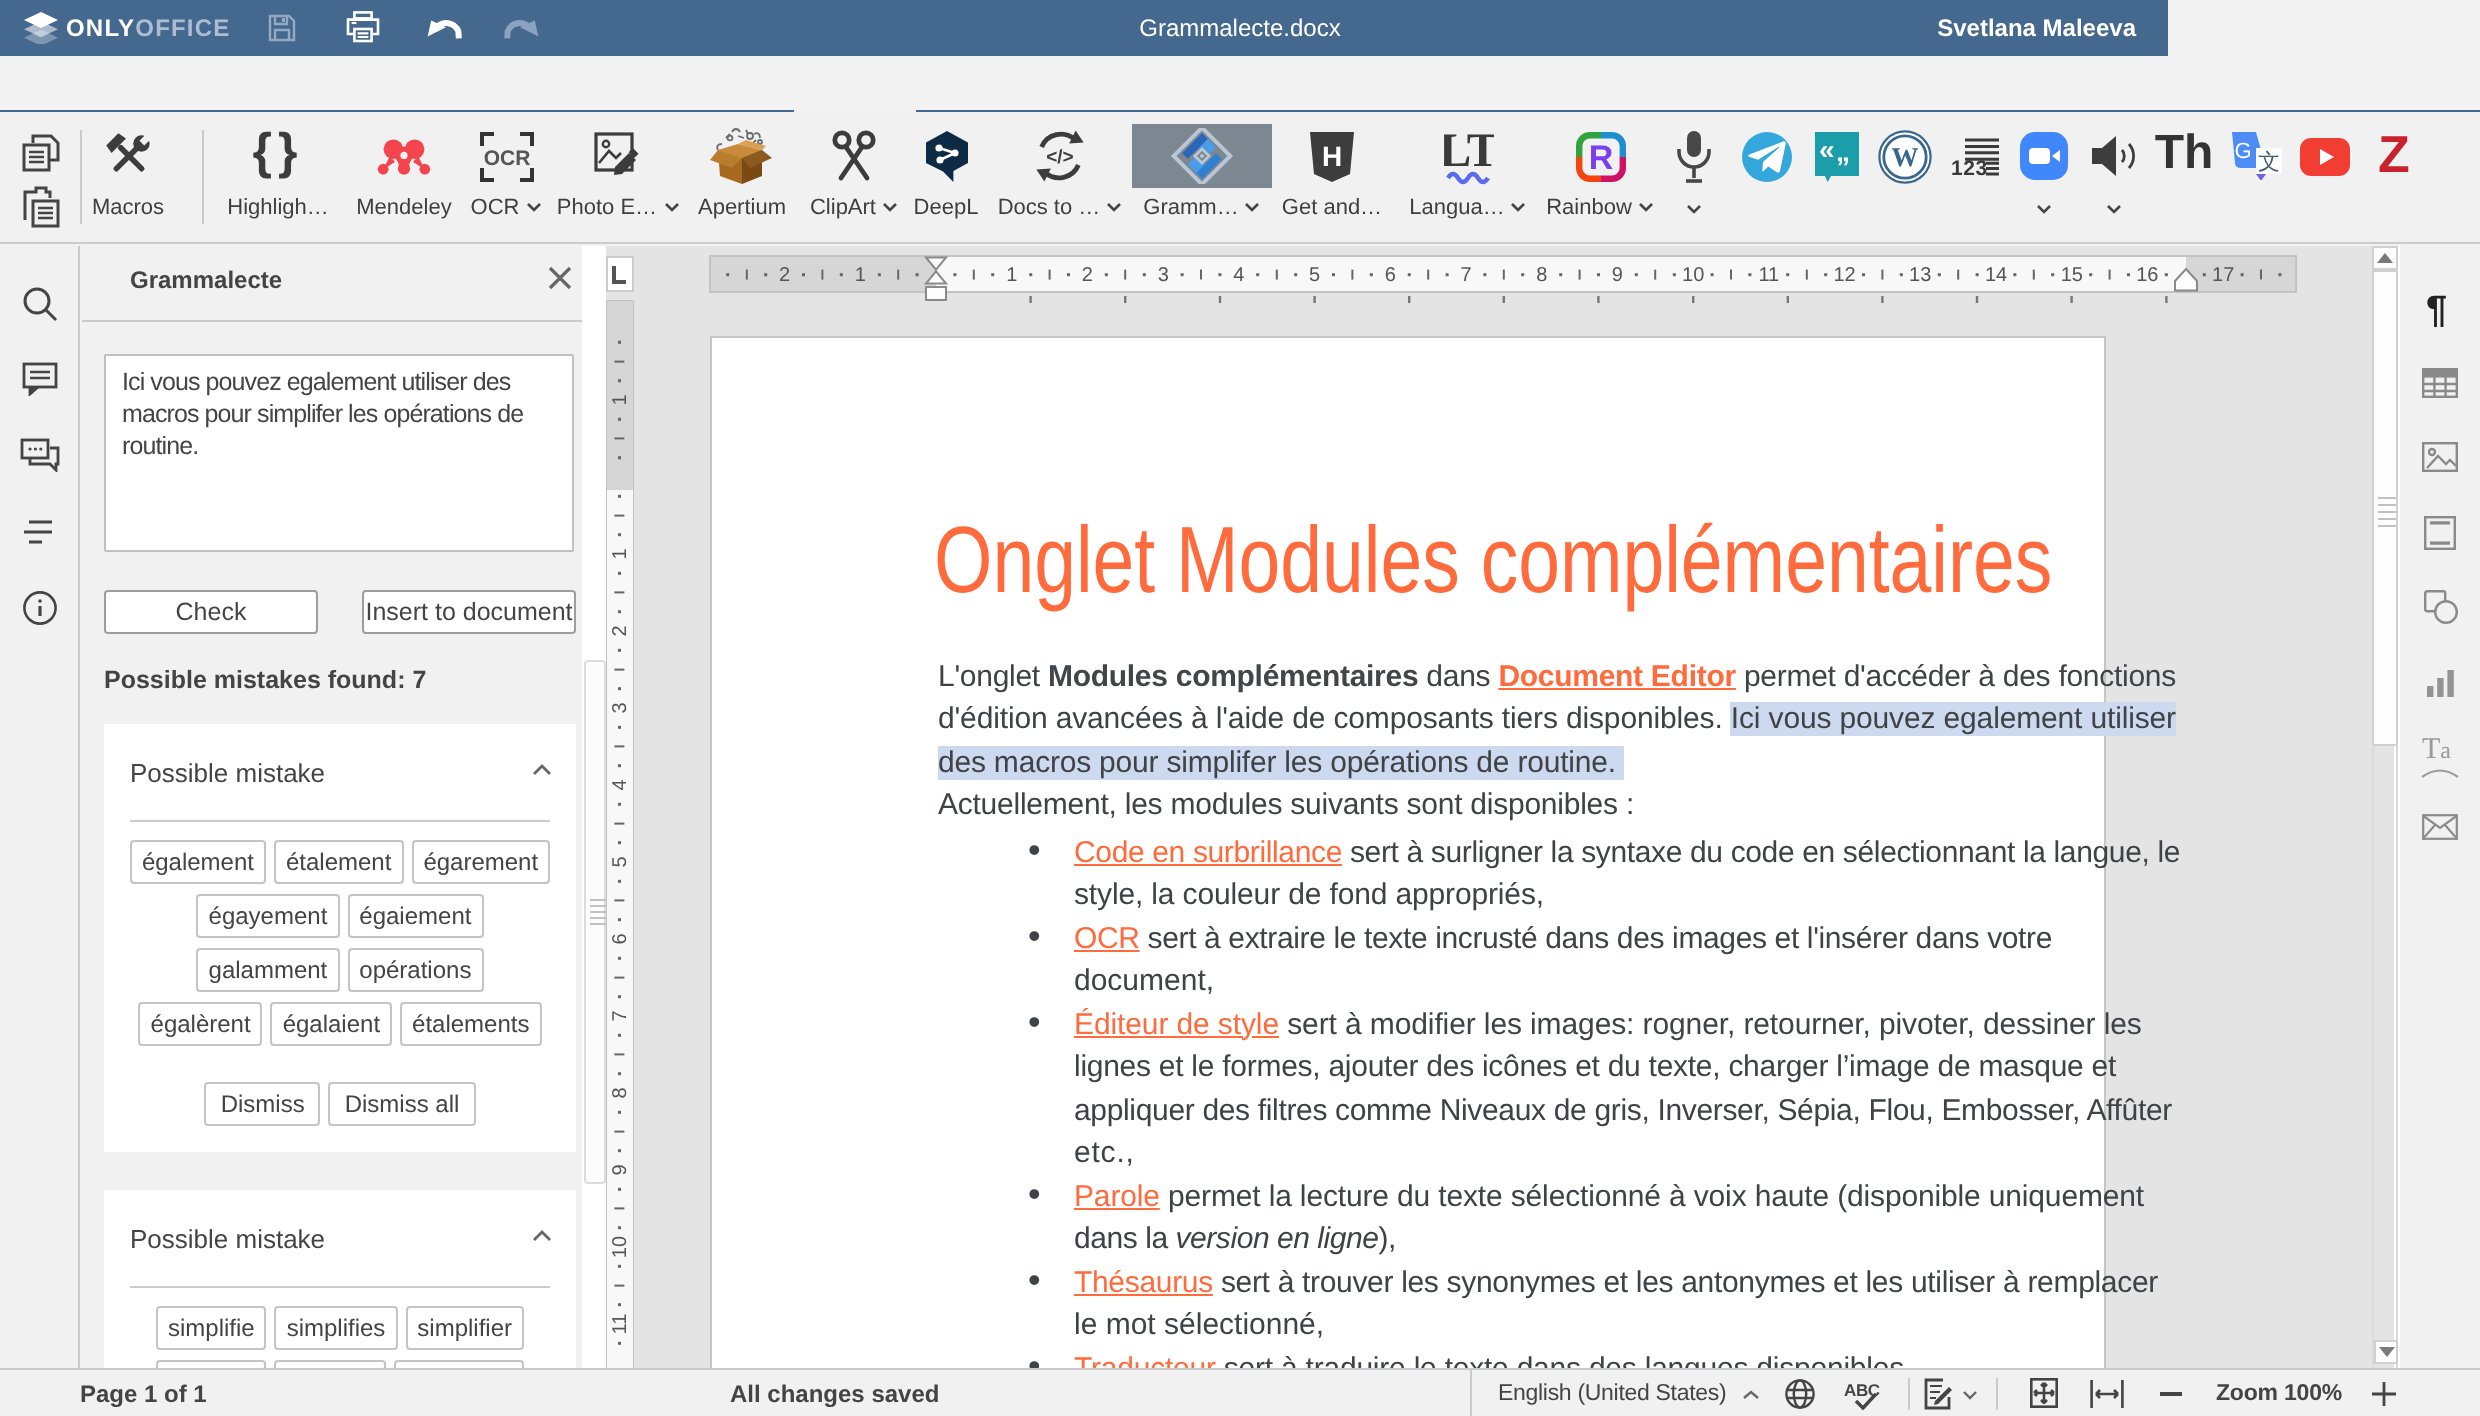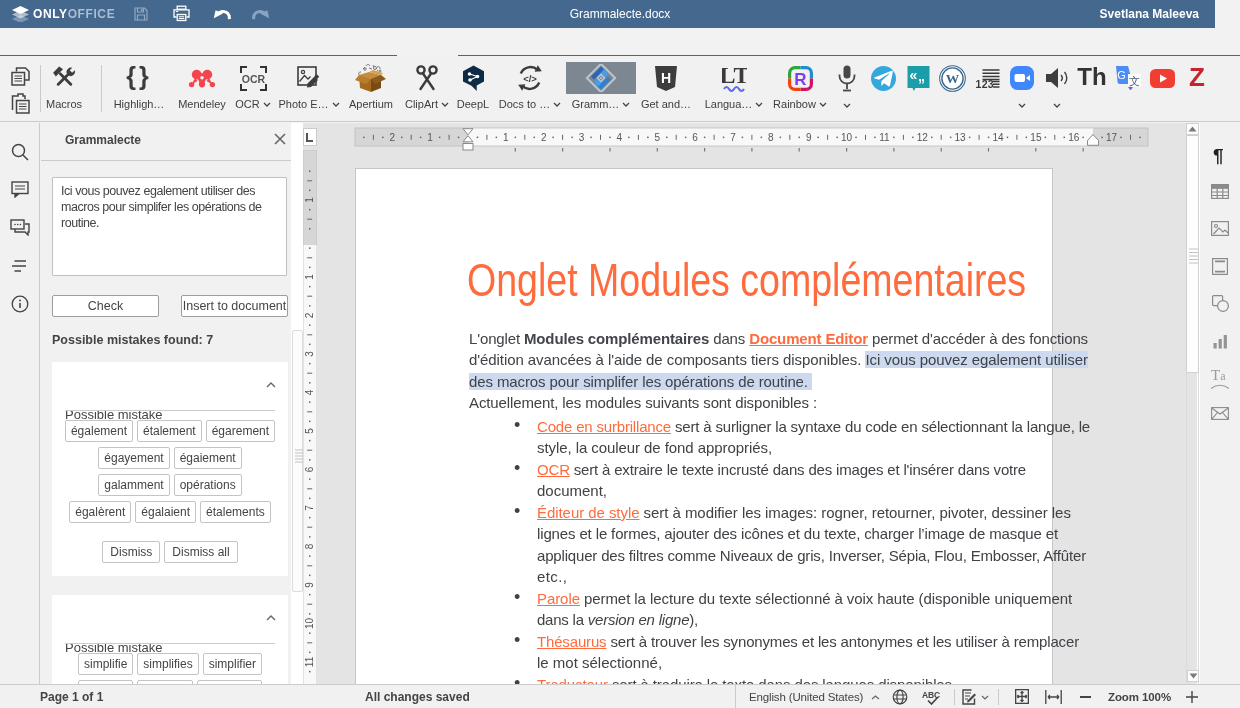--- a/index.html
+++ b/index.html
@@ -1,21 +1,21 @@
 <!DOCTYPE html>
 <html><head>
 <meta charset="utf-8">
 <style>
 * { margin:0; padding:0; box-sizing:border-box; }
 html,body { width:1240px; height:708px; overflow:hidden; }
 body { font-family:"Liberation Sans", sans-serif; position:relative; background:#f2f2f2; }
 .abs { position:absolute; }
 
 
-#topbar { position:absolute; left:0; top:0; width:1215px; height:28px; background:#45688e; }
+#topbar { position:absolute; left:0; top:0; width:1084px; height:28px; background:#45688e; }
 #tabrow { position:absolute; left:0; top:28px; width:1240px; height:28px; background:#45688e;margin-top:27px; }
 .tab { position:absolute; top:0; height:28px; line-height:28px; color:#fff; font-size:12px; font-weight:700; text-align:center; }
 #tab-plugins { background:#f1f1f1; color:#444; }
 #doctitle { position:absolute; top:0; width:300px; left:470px; height:28px; line-height:28px; color:#fff; font-size:12px; text-align:center; }
 #username { position:absolute; top:0; right:16px; height:28px; line-height:28px; color:#fff; font-size:12px; font-weight:700; }
 
 
 #toolbar { position:absolute; left:0; top:56px; width:1240px; height:66px; background:#f1f1f1; border-bottom:1px solid #cbcbcb; }
 .tsep { position:absolute; top:9px; width:1px; height:47px; background:#cacaca; }
 .tbtn { position:absolute; top:6px; text-align:center; }
@@ -32,21 +32,21 @@
 #rightbar { position:absolute; left:1201px; top:0; width:39px; height:561px; background:#f1f1f1; }
 
 
 .phead { position:absolute; left:24px; top:10px; font-size:12px; font-weight:700; color:#444; }
 .pclose { position:absolute; right:3px; top:8px; width:16px; height:16px; }
 .psep { position:absolute; left:0; top:37px; width:250px; height:1px; background:#cbcbcb; }
 #ptext { position:absolute; left:11px; top:54px; width:235px; height:99px; background:#fff; border:1px solid #c0c0c0; border-radius:1px; font-size:12.5px; letter-spacing:-0.45px; color:#444; padding:5px 8px; line-height:16px; white-space:nowrap; overflow:hidden; font-family:"Liberation Sans",sans-serif; }
 .pbtn { position:absolute; top:172px; height:22px; background:#fff; border:1px solid #9d9d9d; border-radius:2px; font-size:12.5px; color:#444; text-align:center; line-height:20px; }
 #pfound { position:absolute; left:11px; top:210px; font-size:12.5px; font-weight:700; color:#444; }
 .card { position:absolute; left:11px; width:236px; background:#fff; }
-.card .ct { position:absolute; left:13px; top:17px; font-size:13px; color:#444;margin-top:28px; }
+.card .ct { position:absolute; left:13px; top:17px; font-size:13px; color:#444; }
 .card .chev { position:absolute; right:12px; top:20px; }
 .card .chr { position:absolute; left:13px; right:13px; top:48px; height:1px; background:#cbcbcb; }
 .sugrow { position:absolute; left:0; width:236px; display:flex; justify-content:center; gap:4px; }
 .sug { height:22px; background:#fff; border:1px solid #c4c4c4; border-radius:2px; font-size:12px; color:#444; line-height:20px; padding:0 5px; white-space:nowrap; }
 .dbtn { height:22px; background:#fff; border:1px solid #c4c4c4; border-radius:2px; font-size:12px; color:#444; line-height:20px; padding:0 7px; }
 
 
 #cornerbox { position:absolute; left:0; top:5px; width:14px; height:18px; background:#fff; border:1px solid #cbcbcb; }
 #hruler { position:absolute; left:52px; top:5px; width:793px; height:18px; background:#d7d7d7; overflow:visible; }
 #vruler { position:absolute; left:0; top:27px; width:14px; height:534px; background:#d7d7d7; }

